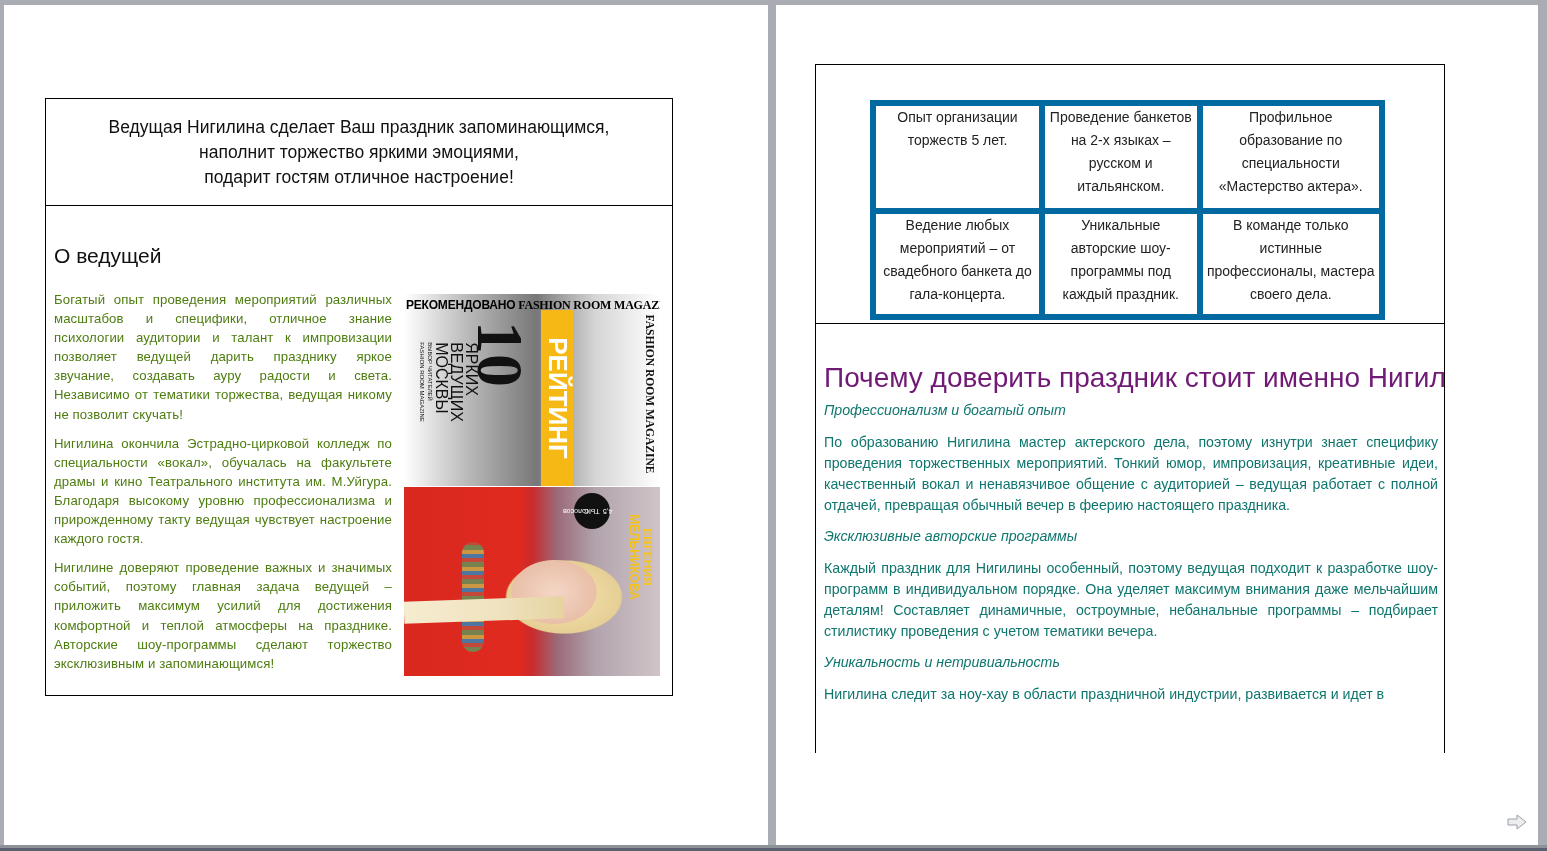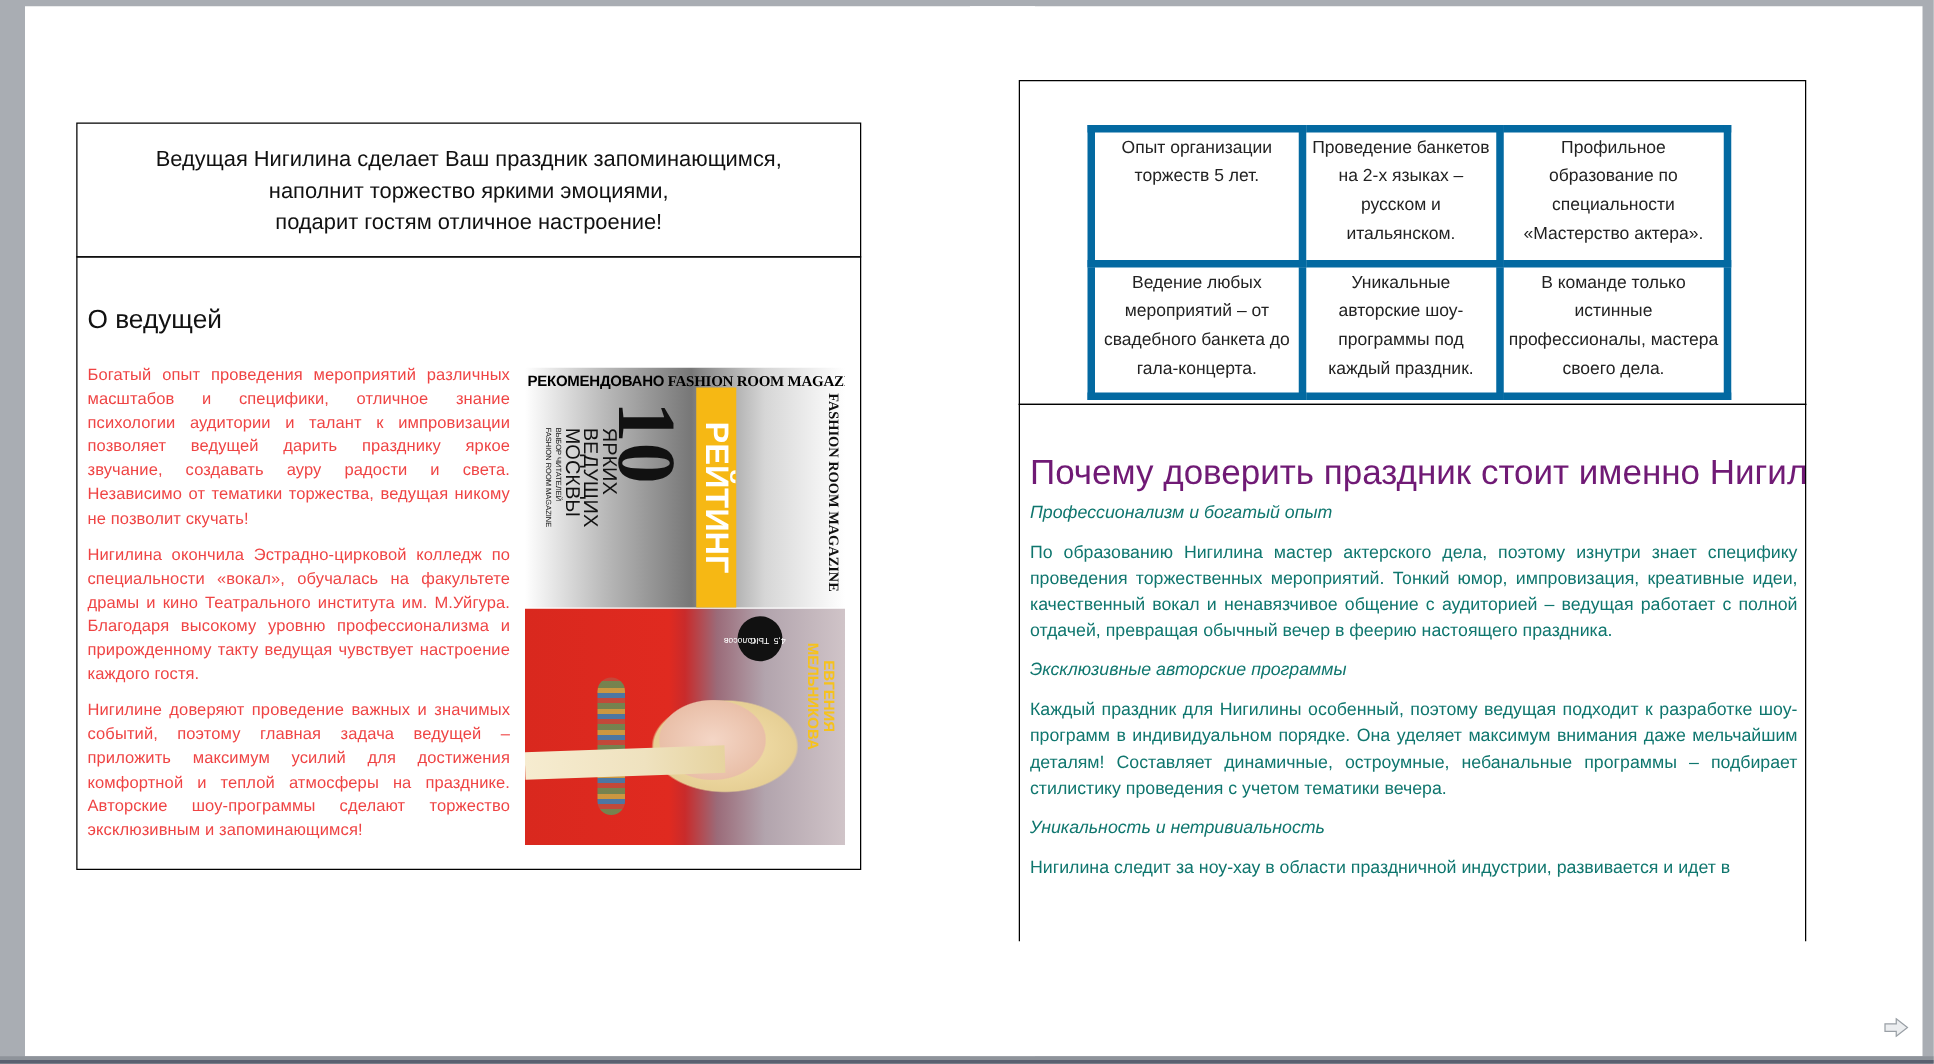--- a/index.html
+++ b/index.html
@@ -4,42 +4,42 @@
 <style>
   html, body { margin:0; padding:0; }
   body {
     width:1547px; height:851px; overflow:hidden; position:relative;
     background:#a9adb3;
     font-family: "Liberation Sans", "DejaVu Sans", sans-serif;
   }
   .page {
     position:absolute; background:#fff;
   }
-  #page-left { left:20px; top:5px; width:764px; height:840px;padding-left:44px; }
+  #page-left { left:4px; top:5px; width:764px; height:840px; }
   #page-right { left:776px; top:5px; width:762px; height:840px; }
   .page-shadow-bottom { position:absolute; left:0; top:845px; width:1547px; height:6px; background:#8e939a; }
   .bottom-bar { position:absolute; left:0; top:848px; width:1547px; height:3px; background:#5a6070; }
 
   
   .banner {
     position:absolute; left:41px; top:93px; width:628px; height:108px;
     border:1px solid #000; box-sizing:border-box;
     display:flex; flex-direction:column; align-items:center; justify-content:center;
     font-size:17.5px; color:#111; line-height:25px; text-align:center;
   }
   .about-box {
     position:absolute; left:41px; top:200px; width:628px; height:491px;
     border:1px solid #000; box-sizing:border-box;
   }
   .about-title {
     position:absolute; left:8px; top:38px; font-size:21px; color:#111;
   }
   .about-text {
     position:absolute; left:8px; top:84px; width:338px;
-    font-size:13.2px; line-height:19.1px; color:#ef4444; text-align:justify;
+    font-size:13.2px; line-height:19.1px; color:#4d7c0f; text-align:justify;
     letter-spacing:0.1px;
   }
   .about-text p { margin:0 0 10px 0; }
   .magazine {
     position:absolute; left:358px; top:88px; width:256px; height:382px;
     overflow:hidden;
   }
   .mag-top {
     position:absolute; left:0; top:0; width:256px; height:192px;
     background:linear-gradient(90deg,#fff 0%,#b9b9b9 25%,#777 52%,#888 55%,#d6d6d6 75%,#fff 100%);

